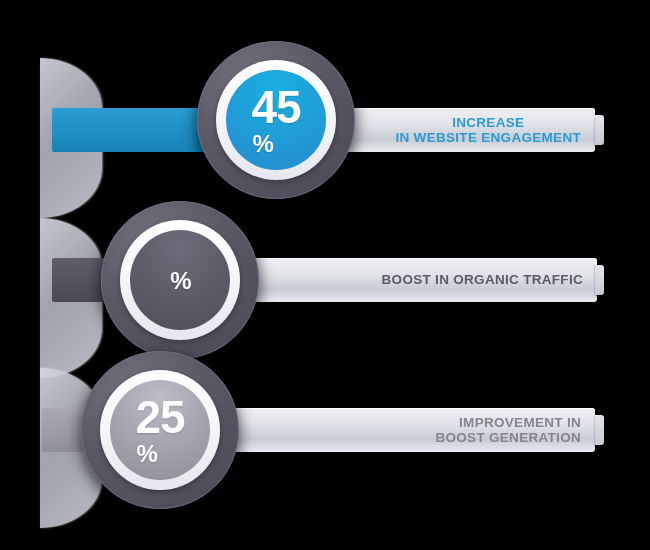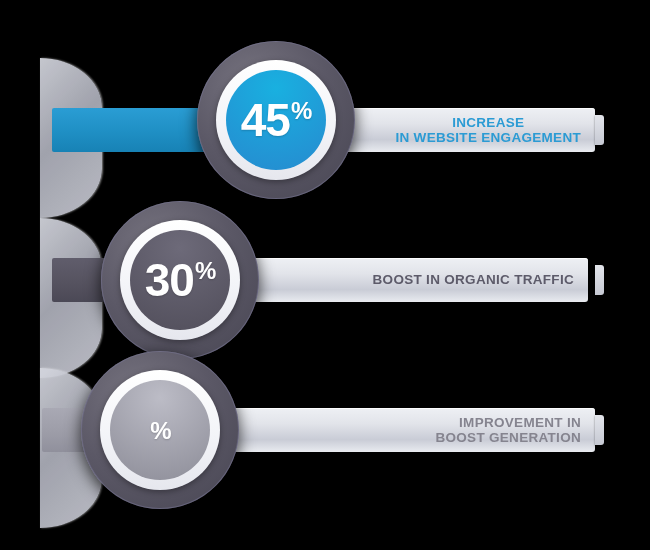--- a/index.html
+++ b/index.html
@@ -94,20 +94,21 @@
     justify-content: center;
     color: #ffffff;
   }
   .badge .pct {
     font-weight: bold;
     letter-spacing: -1px;
     display: inline-flex;
     align-items: flex-start;
     line-height: 1;
     text-shadow: 0 1px 2px rgba(0,0,0,.18);
+    flex-direction: column;
   }
   .badge .pct .num { font-size: 46px; }
   .badge .pct .sign { font-size: 24px; margin-top: 2px; margin-left: 1px; }
 </style>
 </head>
 <body style="background: rgb(0, 0, 0);">
 
 <div id="stage" style="background: rgb(0, 0, 0);">
 
   <div class="row">
@@ -131,31 +132,30 @@
         </span>
       </div>
     </div>
   </div>
 
   <div class="row">
     <div class="cap" style="left:40px; top:218px;"></div>
 
     <div class="bar-left" id="bar-left-2" style="left: 52px; top: 258px; width: 150px; background: linear-gradient(rgb(96, 93, 108) 0%, rgb(86, 83, 96) 55%, rgb(75, 73, 86) 100%);"></div>
 
-    <div class="bar-right" id="bar-right-2" style="left:176px; top:258px; width:412px;">
+    <div class="bar-right" id="bar-right-2" style="left:185px; top:258px; width:412px;">
       <span class="label" id="label-2" style="color: rgb(93, 91, 106);">BOOST IN ORGANIC TRAFFIC</span>
     </div>
     <div class="bar-right-tab" style="left:595px; top:265px;"></div>
 
     <div class="badge" id="badge-2" style="left:101px; top:201px; width:158px; height:158px;">
       <div class="ring-outer"></div>
       <div class="ring-white" style="left:19px; top:19px; right:19px; bottom:19px;"></div>
       <div class="inner" id="inner-2" style="inset: 29px; background: radial-gradient(circle at 50% 18%, rgb(109, 106, 121) 0%, rgb(85, 82, 95) 85%);">
         <span class="pct">
-          <span class="num">30</span>
           <span class="sign">%</span>
         </span>
       </div>
     </div>
   </div>
 
   <div class="row">
     <div class="cap" style="left:40px; top:368px;"></div>
 
     <div class="bar-left" id="bar-left-3" style="left: 42px; top: 408px; width: 140px; background: linear-gradient(rgb(169, 169, 180) 0%, rgb(157, 157, 168) 55%, rgb(144, 144, 156) 100%);"></div>
@@ -164,19 +164,20 @@
       <span class="label" id="label-3" style="color: rgb(133, 132, 143);">IMPROVEMENT IN
 BOOST GENERATION</span>
     </div>
     <div class="bar-right-tab" style="left:595px; top:415px;"></div>
 
     <div class="badge" id="badge-3" style="left:81px; top:351px; width:158px; height:158px;">
       <div class="ring-outer"></div>
       <div class="ring-white" style="left:19px; top:19px; right:19px; bottom:19px;"></div>
       <div class="inner" id="inner-3" style="inset: 29px; background: radial-gradient(circle at 50% 18%, rgb(188, 188, 198) 0%, rgb(148, 148, 159) 85%);">
         <span class="pct">
+          <span class="num">25</span>
           <span class="sign">%</span>
         </span>
       </div>
     </div>
   </div>
 
 </div>
 
 </body></html>

